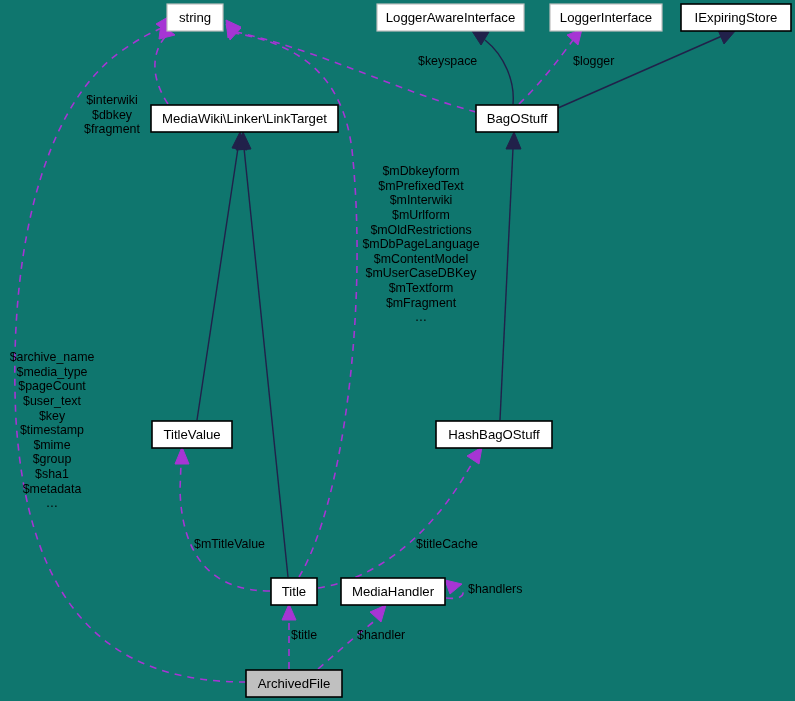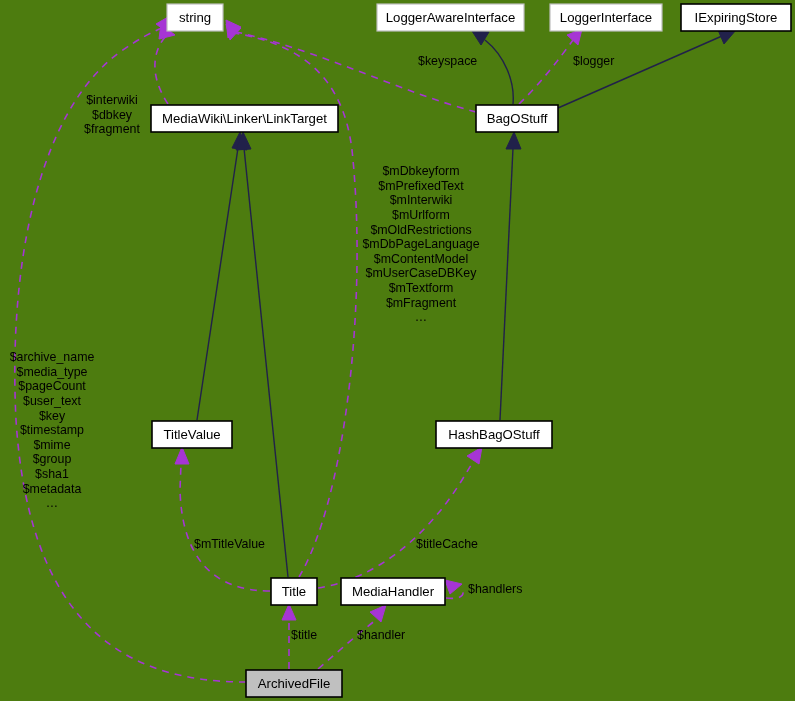--- a/index.html
+++ b/index.html
@@ -7,21 +7,21 @@
     padding: 0;
     background: #ffffff;
   }
   body {
     font-family: "Liberation Sans", sans-serif;
   }
   #diagram-root {
     position: relative;
     width: 795px;
     height: 701px;
-    background: #4d7c0f;
+    background: #0f766e;
     overflow: hidden;
   }
   svg#graph {
     position: absolute;
     left: 0;
     top: 0;
     width: 795px;
     height: 701px;
   }
   .node-box {

